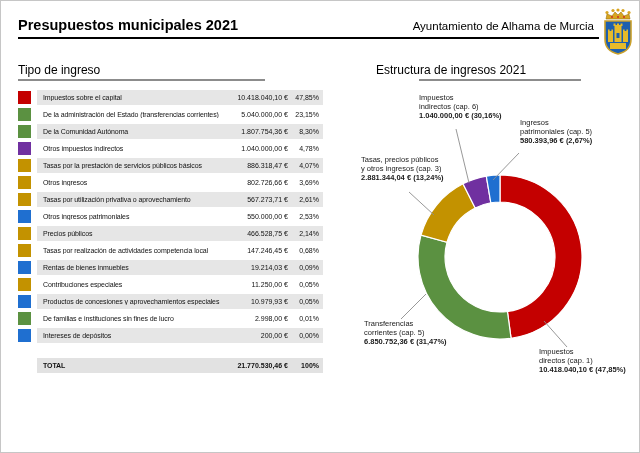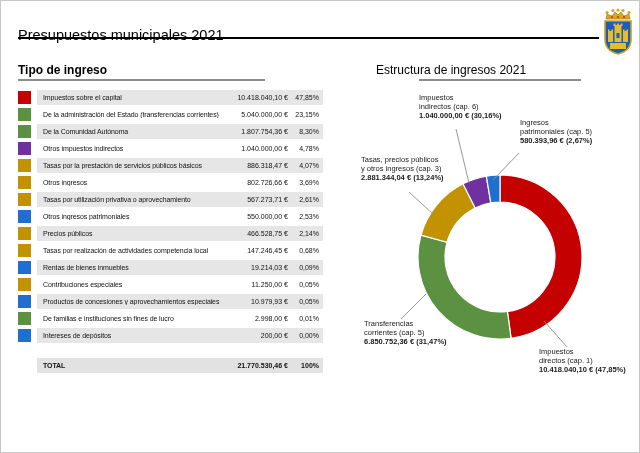--- a/index.html
+++ b/index.html
@@ -3,26 +3,26 @@
 <meta charset="utf-8">
 <style>
   * { margin:0; padding:0; box-sizing:border-box; }
   html,body { background:#fff; }
   body { font-family:"Liberation Sans", sans-serif; color:#111; }
   #page {
     position:relative; width:640px; height:453px; background:#ffffff;
     border:1px solid #c6c6c6; overflow:hidden;
   }
   
-  .hdr-title { position:absolute; left:17px; top:26px; font-size:14.5px; font-weight:normal; color:#000; }
+  .hdr-title { position:absolute; left:17px; top:16px; font-size:14.5px; font-weight:bold; color:#000; }
   .hdr-org   { position:absolute; right:45px; top:19px; font-size:11.5px; color:#000; }
   .hdr-rule  { position:absolute; left:17px; top:36px; width:581px; height:2.4px; background:#000; }
   .logo      { position:absolute; left:598px; top:4px; width:38px; height:52px; }
   
-  .sec-title-left  { position:absolute; left:17px; top:62px; font-size:12px; color:#000;font-weight:bold; }
+  .sec-title-left  { position:absolute; left:17px; top:62px; font-size:12px; color:#000; }
   .sec-rule-left   { position:absolute; left:17px; top:78px; width:247px; height:1.8px; background:#8c8c8c; }
   .sec-title-right { position:absolute; left:375px; top:62px; width:250px; font-size:12px; color:#000; }
   .sec-rule-right  { position:absolute; left:418px; top:78px; width:162px; height:1.8px; background:#8c8c8c; }
   
   #income-table { position:absolute; left:17px; top:89px; width:305px; }
   .trow { display:flex; align-items:center; height:15px; margin-bottom:2px; }
   .swatch { width:13px; height:13px; margin-right:6px; flex:0 0 13px; }
   .rowbar { flex:1; display:flex; align-items:center; height:15px; padding:0 4px 0 6px; }
   .rlabel { flex:1; font-size:7px; white-space:nowrap; overflow:hidden; letter-spacing:-0.1px; }
   .ramount { width:66px; text-align:right; font-size:7px; white-space:nowrap; }
@@ -34,20 +34,21 @@
   #chart-svg { position:absolute; left:0; top:0; width:640px; height:453px; pointer-events:none; }
   .chart-label { position:absolute; font-size:7.5px; line-height:9px; color:#1a1a1a; white-space:nowrap; }
   .chart-label .val { font-weight:bold; }
 </style>
 </head>
 <body>
 
 <div id="page">
 
   <div class="hdr-title">Presupuestos municipales 2021</div>
+  <div class="hdr-org">Ayuntamiento de Alhama de Murcia</div>
   <div class="hdr-rule"></div>
   <svg class="logo" viewBox="0 0 38 50">
 
     <circle cx="8" cy="6.5" r="1.6" fill="#d9a520"></circle>
     <circle cx="14" cy="4.5" r="1.6" fill="#d9a520"></circle>
     <circle cx="19" cy="4" r="1.6" fill="#d9a520"></circle>
     <circle cx="24" cy="4.5" r="1.6" fill="#d9a520"></circle>
     <circle cx="30" cy="6.5" r="1.6" fill="#d9a520"></circle>
     <path d="M7 13 L8 8 L13 10 L16 6 L19 9 L22 6 L25 10 L30 8 L31 13 Z" fill="#d9a520" stroke="#9a7410" stroke-width="0.6"></path>
     <circle cx="13" cy="11" r="0.9" fill="#cc2222"></circle>

